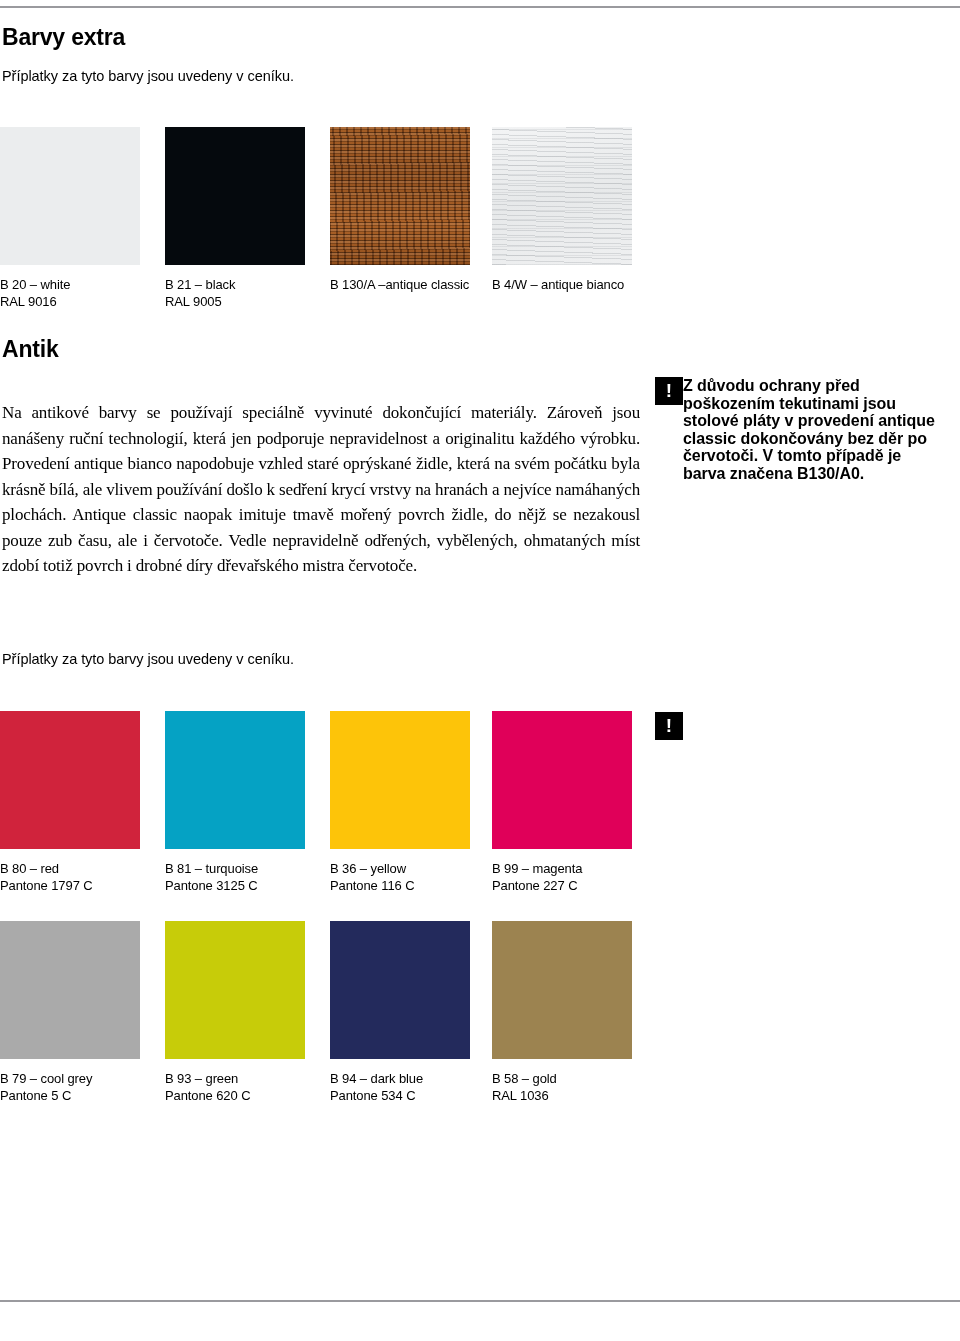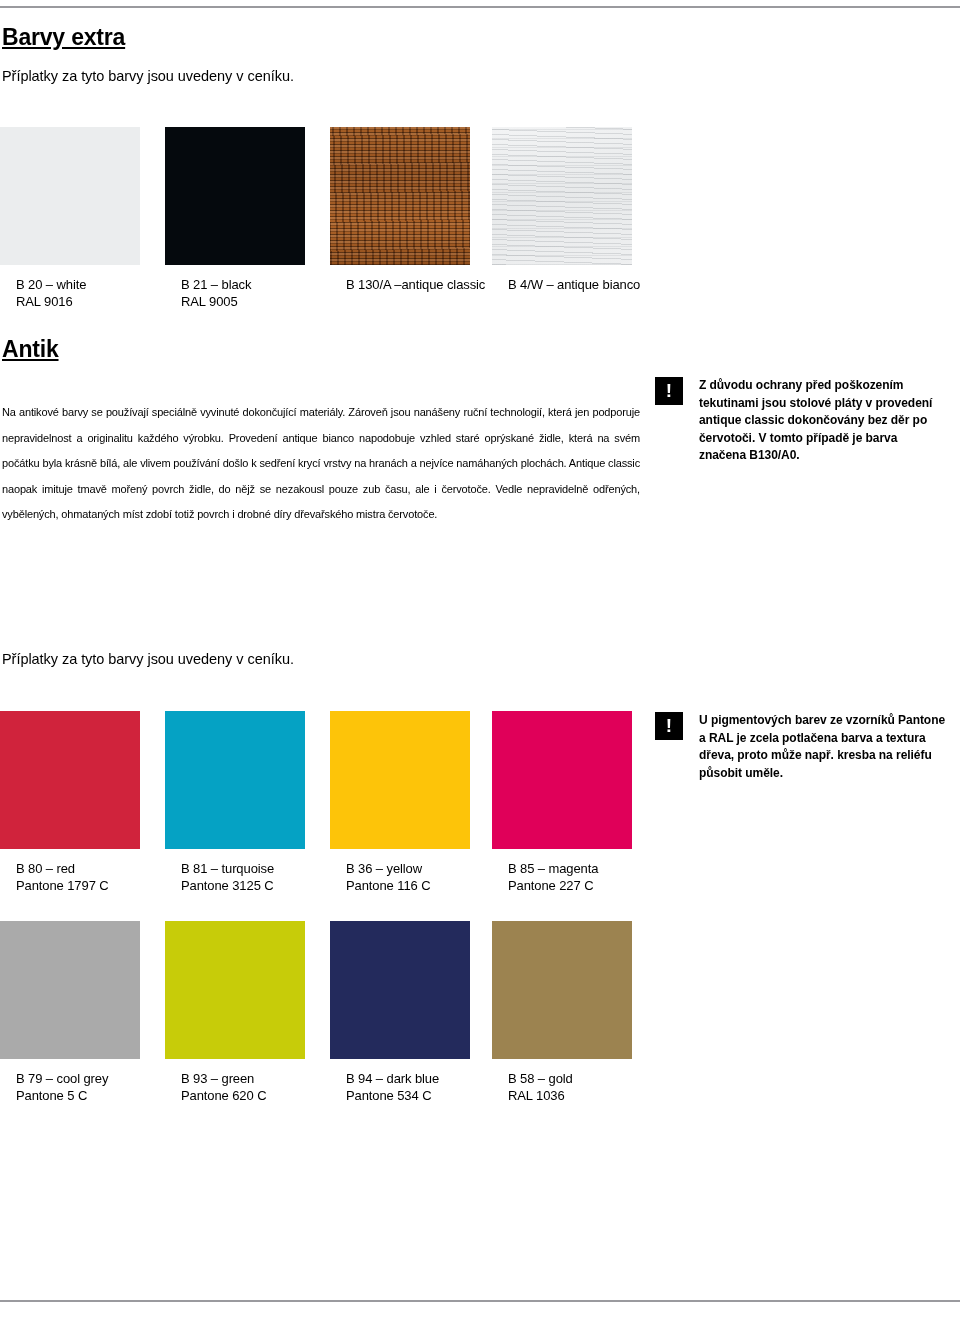--- a/index.html
+++ b/index.html
@@ -17,39 +17,38 @@
 
   .footer {
     position:absolute; top:1312px; right:0; width:960px;
     text-align:right; font-size:13.5px; font-weight:bold;
     letter-spacing:.1px; padding-right:2px;
   }
   .footer .ftitle { margin-right:24px; }
 
   h1.sec-title {
     position:absolute; left:2px;
-    font-size:23px; font-weight:bold; letter-spacing:-.2px;text-decoration:underline;
+    font-size:23px; font-weight:bold; letter-spacing:-.2px;
   }
   .sub-note {
     position:absolute; left:2px;
     font-size:14.5px; letter-spacing:-.05px;
   }
 
   
   .row { position:absolute; left:0; width:960px; }
   .cell { position:absolute; top:0; }
   .sw {
     width:140px; height:138px;
     background:#fff;
   }
   .lbl {
     margin-top:12px;
     font-size:13px; line-height:16.5px; letter-spacing:-.1px;
     white-space:nowrap;
-    padding-left:16px;
   }
 
   
   .tex-white { background:#ebedee; }
   .tex-black { background:#05090d; }
   .tex-wood {
     background:
       repeating-linear-gradient(0deg,
         rgba(0,0,0,.40) 0px, rgba(0,0,0,.40) 1px,
         rgba(0,0,0,0) 1px, rgba(0,0,0,0) 3px,
@@ -67,35 +66,35 @@
         rgba(255,255,255,0) 1px, rgba(255,255,255,0) 5px),
       repeating-linear-gradient(0deg,
         rgba(120,125,132,.13) 0px, rgba(120,125,132,.13) 1px,
         rgba(255,255,255,0) 1px, rgba(255,255,255,0) 9px),
       linear-gradient(170deg,#f3f4f5 0%,#e7e9ea 50%,#eff0f1 100%);
   }
 
   
   .body-col {
     position:absolute; left:2px; width:638px;
-    font-size:11px; line-height:25.5px;
-    text-align:justify; letter-spacing:-.15px;
+    font-size:17px; line-height:25.5px;
+    text-align:justify; letter-spacing:-.15px;font-family:Liberation Serif, serif;
   }
 
   
   .callout { position:absolute; }
   .callout .bang {
     position:absolute; left:0; top:0;
     width:28px; height:28px; background:#000;
     color:#fff; font-size:19px; font-weight:bold;
     line-height:27px; text-align:center;
   }
   .callout .ctext {
-    margin-left:44px;
-    font-size:12px; line-height:17.6px; font-weight:bold;
+    margin-left:28px;
+    font-size:16px; line-height:17.6px; font-weight:bold;
     letter-spacing:-.05px;
   }
 </style>
 </head>
 <body>
 
 <div class="page">
 
   <div class="top-rule"></div>
 
@@ -139,21 +138,20 @@
 
   <div class="callout" style="left:655px; top:377px; width:290px">
     <div class="bang">!</div>
     <div class="ctext">Z důvodu ochrany před poškozením tekutinami jsou stolové pláty v provedení antique classic dokončovány bez děr po červotoči. V tomto případě je barva značena B130/A0.</div>
   </div>
 
   <div class="sub-note" style="top:651px">Příplatky za tyto barvy jsou uvedeny v ceníku.</div>
 
   <div class="callout" style="left:655px; top:712px; width:292px">
     <div class="bang">!</div>
-    <div class="ctext">U pigmentových barev ze vzorníků Pantone a RAL je zcela potlačena barva a textura dřeva, proto může např. kresba na reliéfu působit uměle.</div>
   </div>
 
   <div class="row" style="top:711px">
     <div class="cell" style="left:0px">
       <div class="sw" style="background:#d0233c"></div>
       <div class="lbl">
         <div>B 80 – red</div>
         <div>Pantone 1797 C</div>
       </div>
     </div>
@@ -167,21 +165,21 @@
     <div class="cell" style="left:330px">
       <div class="sw" style="background:#fdc409"></div>
       <div class="lbl">
         <div>B 36 – yellow</div>
         <div>Pantone 116 C</div>
       </div>
     </div>
     <div class="cell" style="left:492px">
       <div class="sw" style="background:#e00059"></div>
       <div class="lbl">
-        <div>B 85 – magenta</div>
+        <div>B 99 – magenta</div>
         <div>Pantone 227 C</div>
       </div>
     </div>
   </div>
 
   <div class="row" style="top:921px">
     <div class="cell" style="left:0px">
       <div class="sw" style="background:#aaaaaa"></div>
       <div class="lbl">
         <div>B 79 – cool grey</div>

